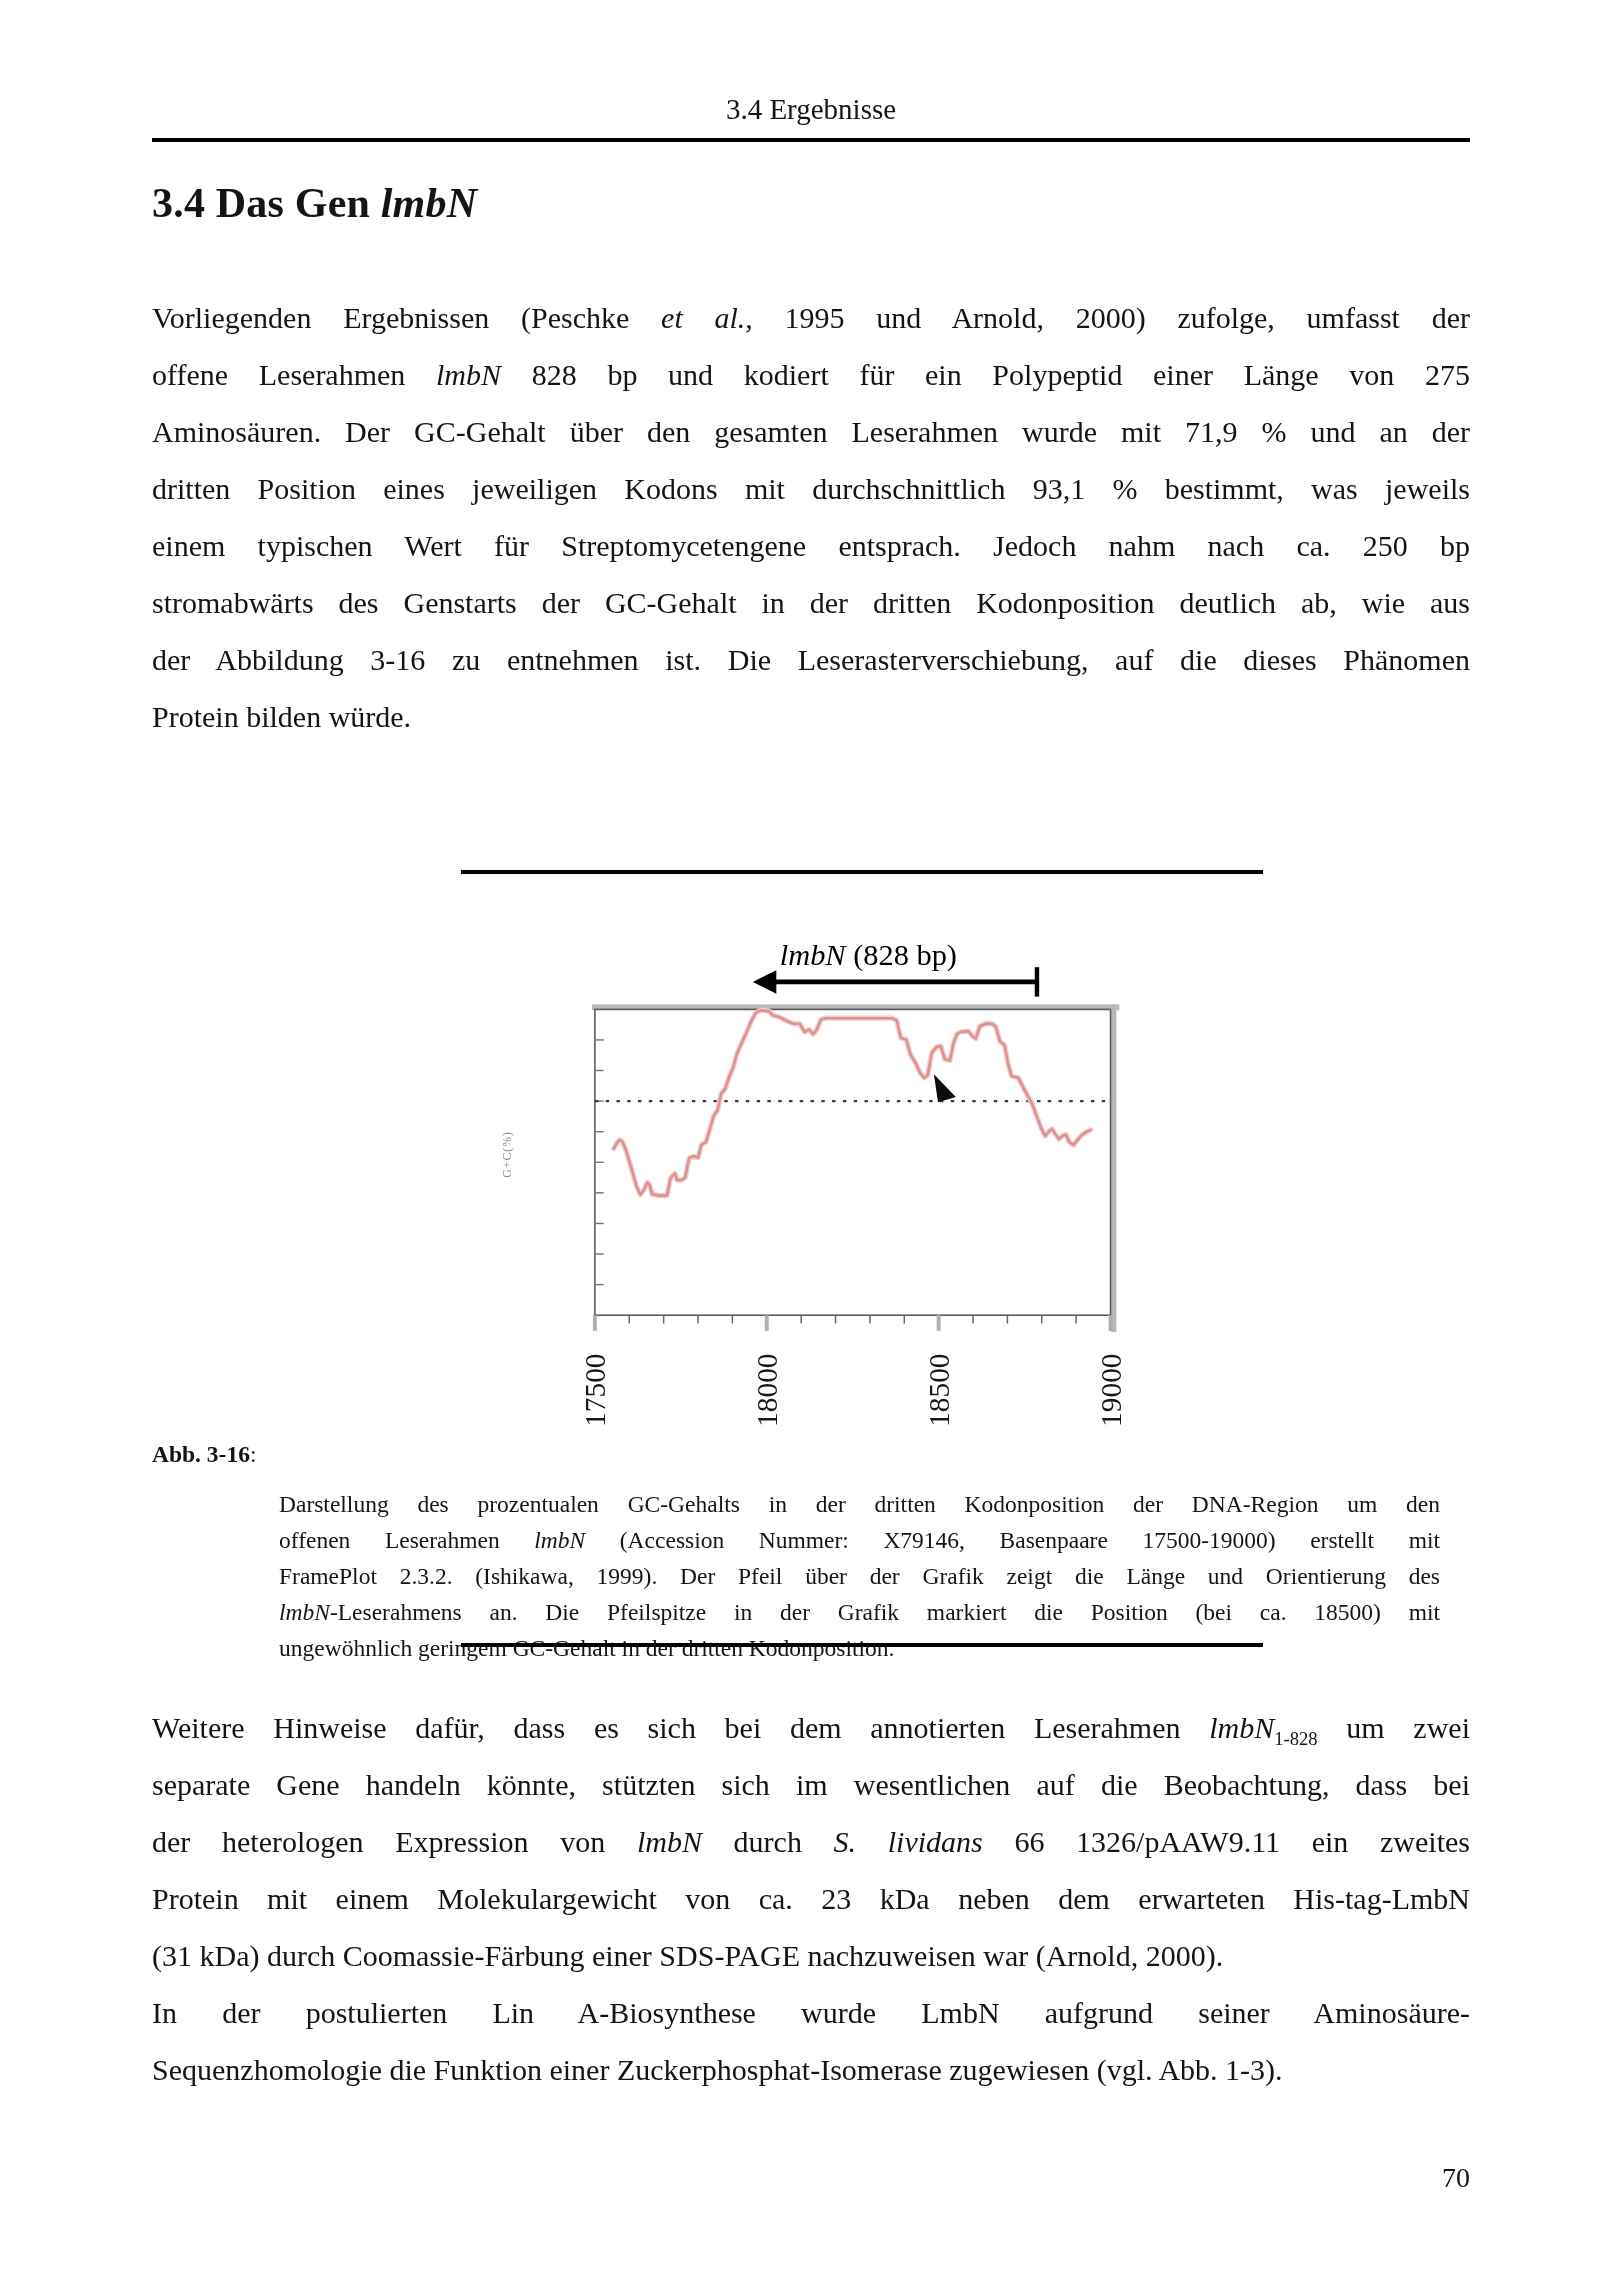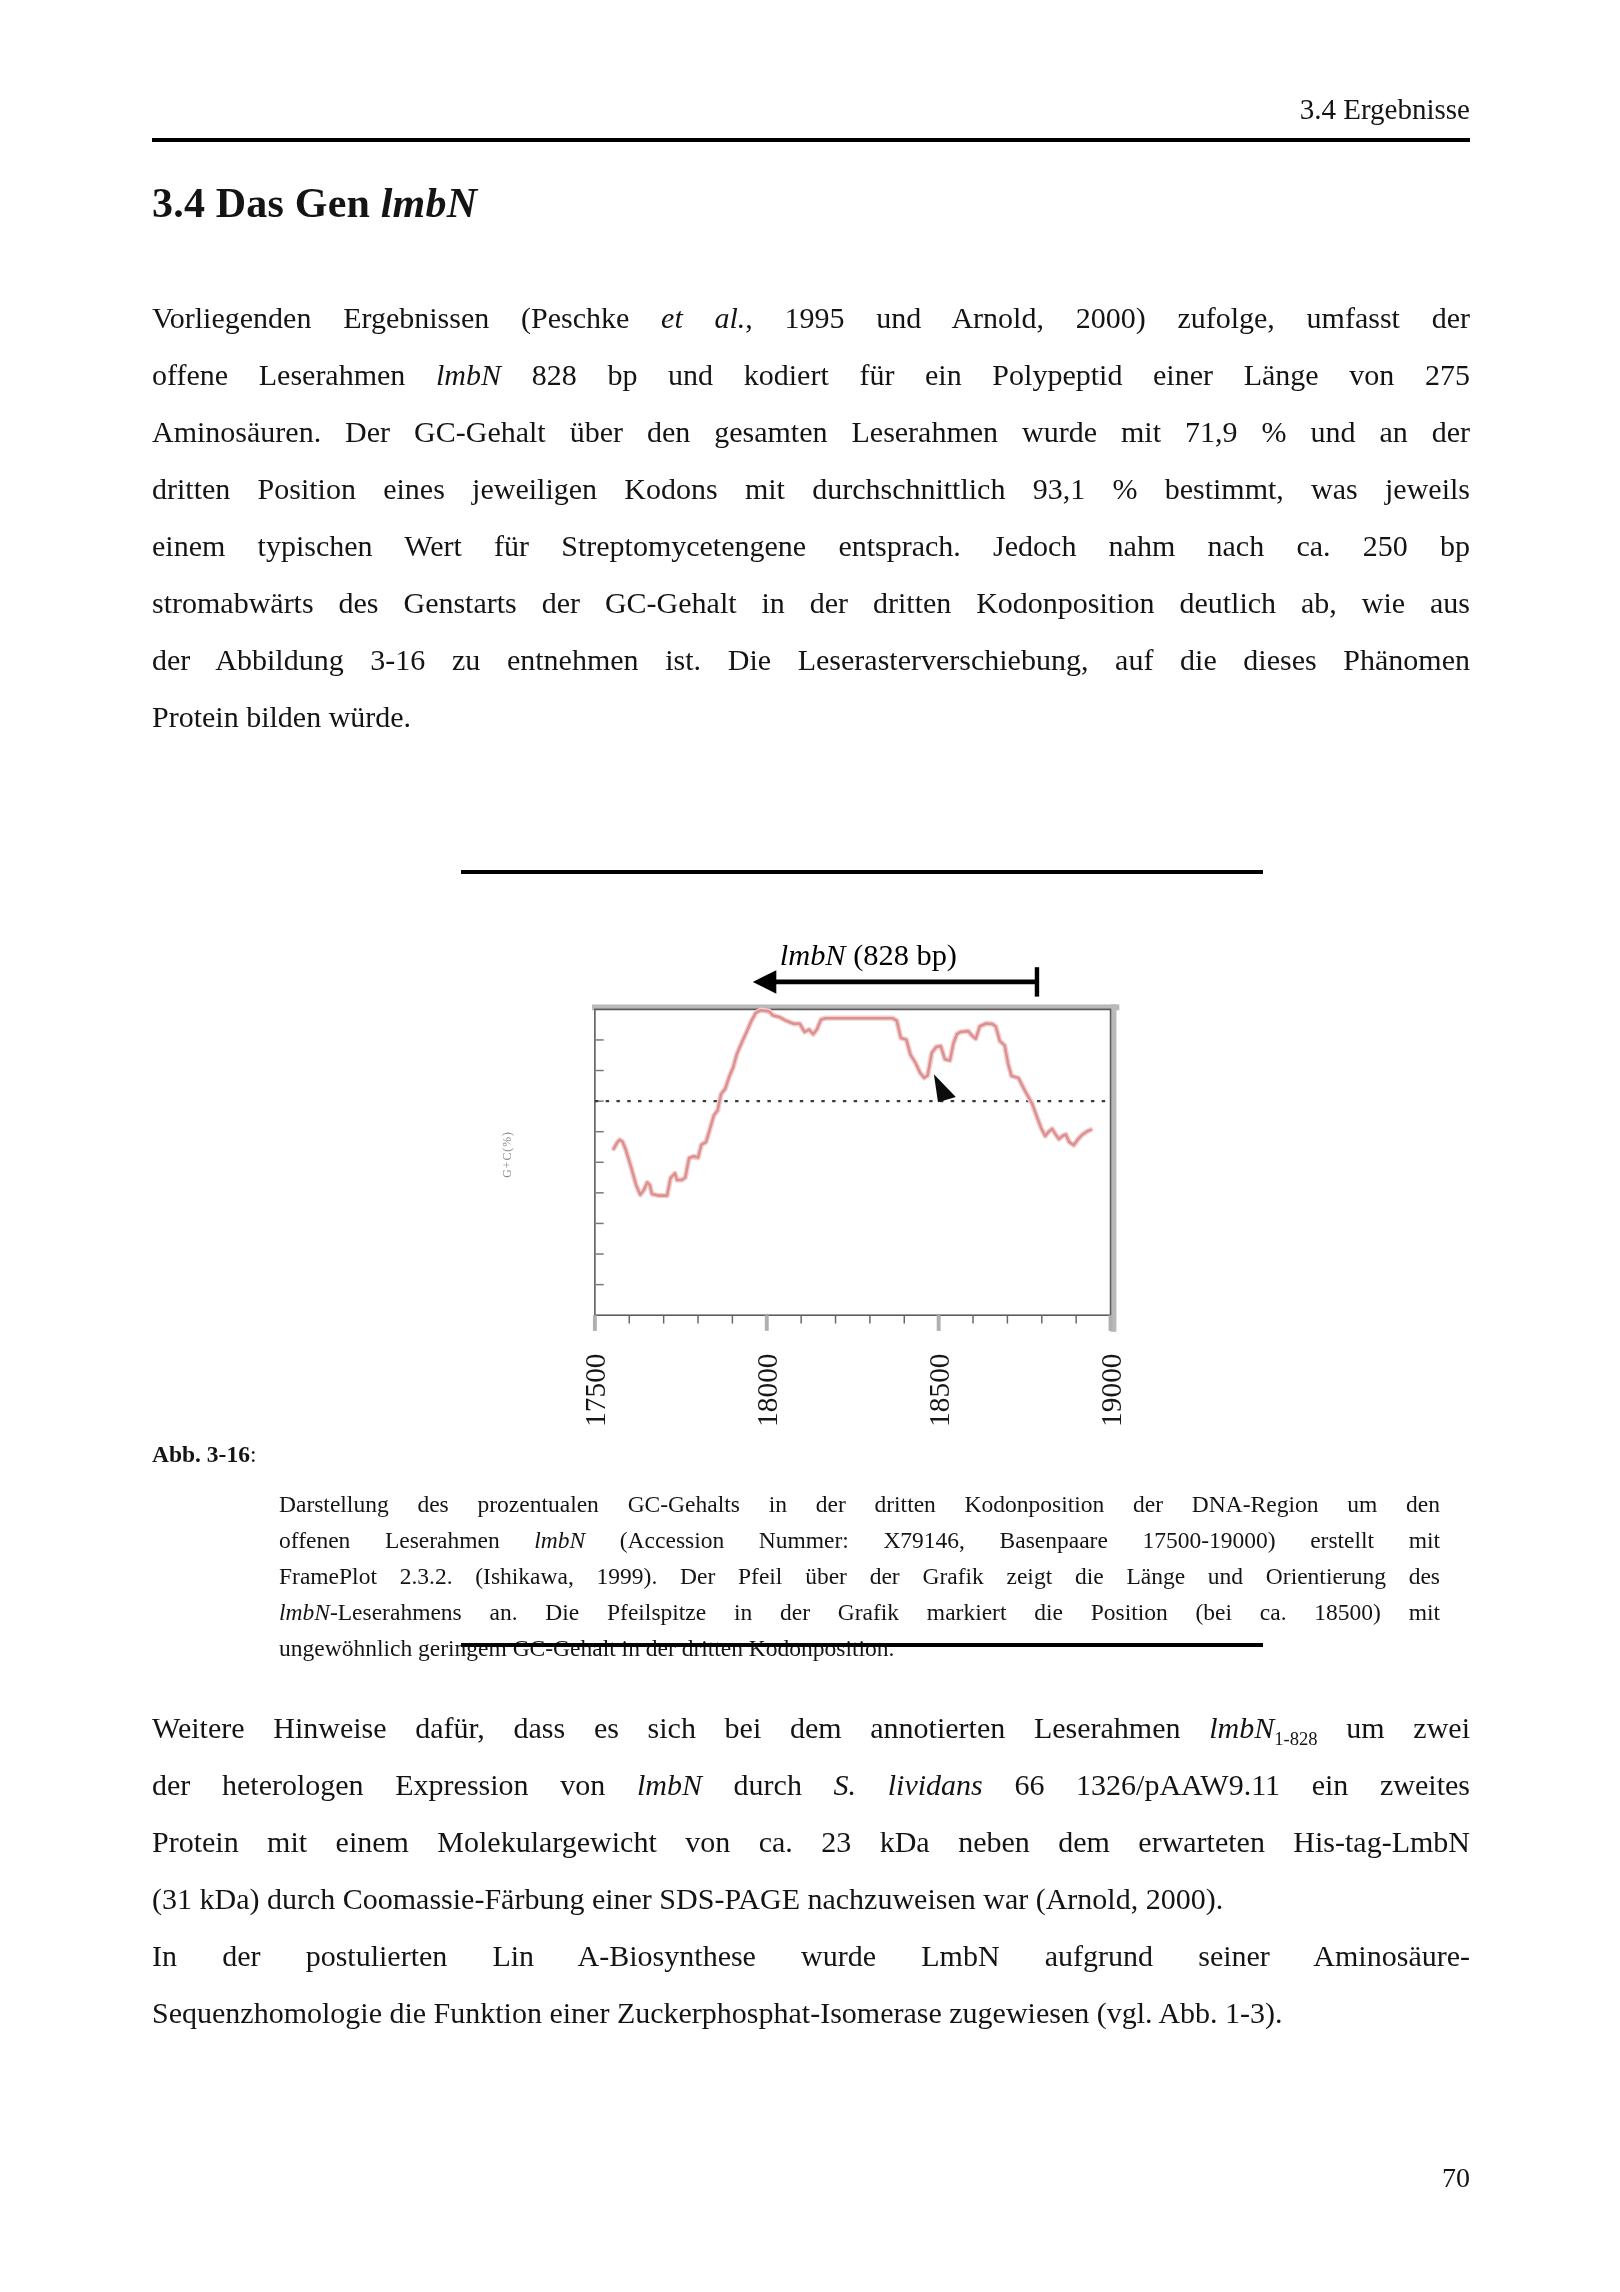--- a/index.html
+++ b/index.html
@@ -3,21 +3,21 @@
 <meta charset="utf-8">
 <style>
   html,body{margin:0;padding:0;}
   body{
     width:1620px;height:2293px;position:relative;background:#ffffff;
     font-family:"Liberation Serif","DejaVu Serif",serif;color:#141414;
     overflow:hidden;
   }
   .abs{position:absolute;}
   
-  .header-text{left:152px;top:93px;width:1318px;text-align:right;font-size:29px;}
+  .header-text{left:152px;top:93px;width:1318px;text-align:center;font-size:29px;}
   .rule{background:#000;height:3.9px;}
   .header-rule{left:152px;top:138px;width:1318px;}
   
   .chapter-title{left:152px;top:179px;font-size:42px;font-weight:bold;letter-spacing:0.2px;}
   
   .para{width:1318px;left:152px;font-size:30px;}
   .para .line{height:57px;line-height:57px;text-align:justify;text-align-last:justify;white-space:nowrap;}
   .para .line.last{text-align-last:left;}
   .para .line{white-space:normal;}
   sub{font-size:0.62em;}
@@ -108,20 +108,21 @@
     <div class="line"><span>offenen Leserahmen </span><i>lmbN</i><span> (Accession Nummer: X79146, Basenpaare 17500-19000) erstellt mit</span></div>
     <div class="line"><span>FramePlot 2.3.2. (Ishikawa, 1999). Der Pfeil über der Grafik zeigt die Länge und Orientierung des</span></div>
     <div class="line"><i>lmbN</i><span>-Leserahmens an. Die Pfeilspitze in der Grafik markiert die Position (bei ca. 18500) mit</span></div>
     <div class="line last"><span>ungewöhnlich geringem GC-Gehalt in der dritten Kodonposition.</span></div>
   </div>
 
 <div class="abs rule fig-rule" style="top:1643px;"></div>
 
 <div class="abs para" style="top:1699px;">
     <div class="line"><span>Weitere Hinweise dafür, dass es sich bei dem annotierten Leserahmen </span><i>lmbN</i><sub>1-828</sub><span> um zwei</span></div>
+    <div class="line"><span>separate Gene handeln könnte, stützten sich im wesentlichen auf die Beobachtung, dass bei</span></div>
     <div class="line"><span>der heterologen Expression von </span><i>lmbN</i><span> durch </span><i>S. lividans</i><span> 66 1326/pAAW9.11 ein zweites</span></div>
     <div class="line"><span>Protein mit einem Molekulargewicht von ca. 23 kDa neben dem erwarteten His-tag-LmbN</span></div>
     <div class="line last"><span>(31 kDa) durch Coomassie-Färbung einer SDS-PAGE nachzuweisen war (Arnold, 2000).</span></div>
     <div class="line"><span>In der postulierten Lin A-Biosynthese wurde LmbN aufgrund seiner Aminosäure-</span></div>
     <div class="line last"><span>Sequenzhomologie die Funktion einer Zuckerphosphat-Isomerase zugewiesen (vgl. Abb. 1-3).</span></div>
   </div>
 
 <div class="abs page-number">70</div>
 
 

